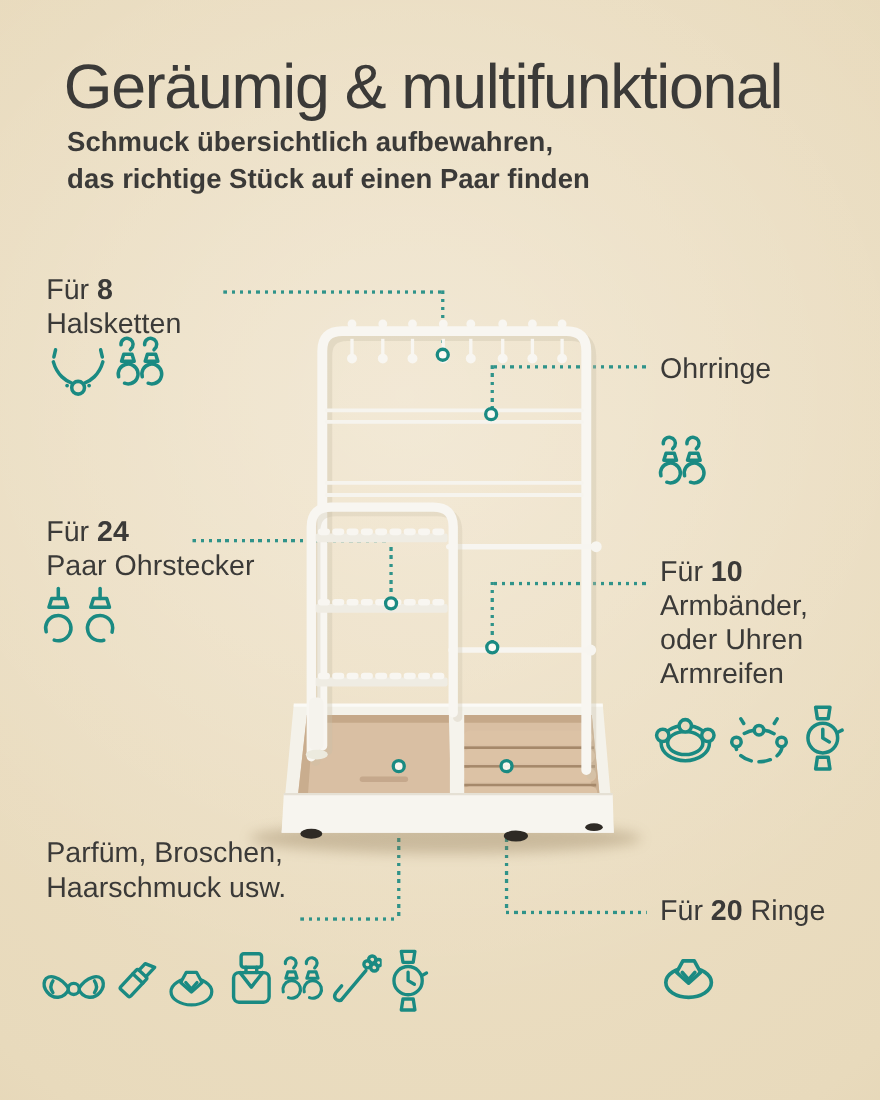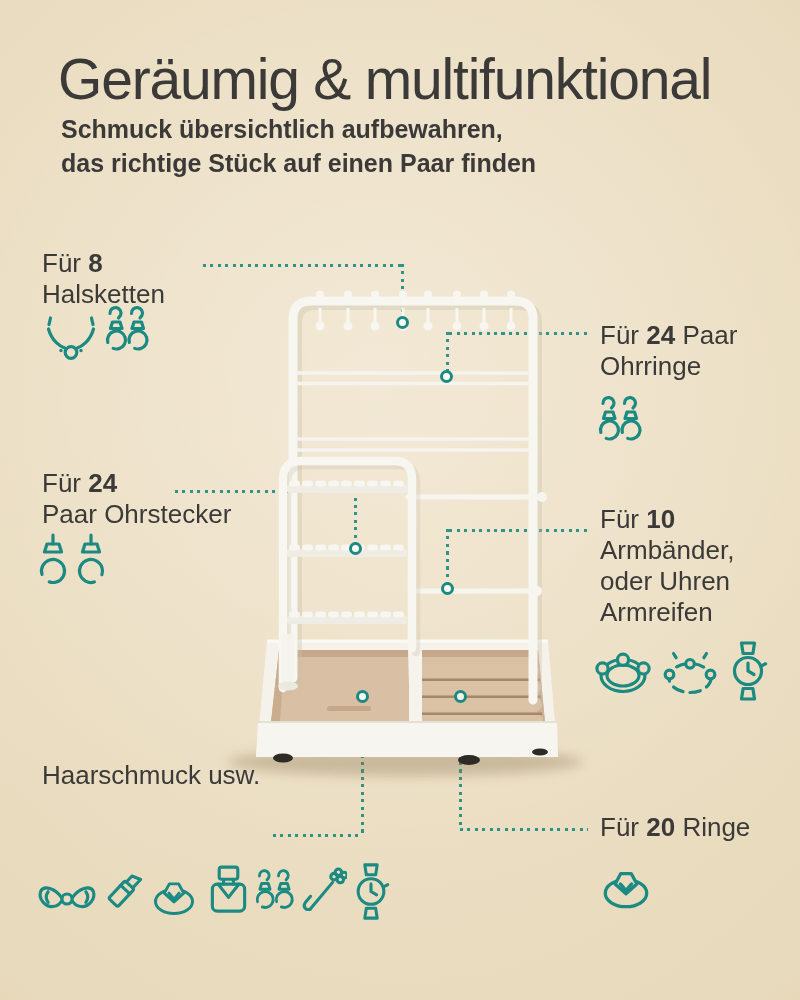--- a/index.html
+++ b/index.html
@@ -278,37 +278,37 @@
   <div class="ln">Schmuck übersichtlich aufbewahren,</div>
   <div class="ln">das richtige Stück auf einen Paar finden</div>
 </div>
 
 <div class="abs txt callout" style="left:42px;top:248px">
   <div class="ln"><span>Für </span><b>8</b><span></span></div>
   <div class="ln">Halsketten</div>
 </div>
 
 <div class="abs txt callout" style="left:600px;top:320px">
-  <div class="ln"><span>Für </span><b>24</b><span> Paar</span></div>
   <div class="ln">Ohrringe</div>
 </div>
 
 <div class="abs txt callout" style="left:42px;top:468px">
   <div class="ln"><span>Für </span><b>24</b><span></span></div>
   <div class="ln">Paar Ohrstecker</div>
 </div>
 
 <div class="abs txt callout" style="left:600px;top:504px">
   <div class="ln"><span>Für </span><b>10</b><span></span></div>
   <div class="ln">Armbänder,</div>
   <div class="ln">oder Uhren</div>
   <div class="ln">Armreifen</div>
 </div>
 
 <div class="abs txt callout" style="left:42px;top:760px">
+  <div class="ln">Parfüm, Broschen,</div>
   <div class="ln">Haarschmuck usw.</div>
 </div>
 
 <div class="abs txt callout" style="left:600px;top:812px">
   <div class="ln"><span>Für </span><b>20</b><span> Ringe</span></div>
 </div>
 
 <svg class="abs icon" style="left:40px;top:310px" width="62" height="56">
     <use href="#i-necklace"></use>
   </svg>

